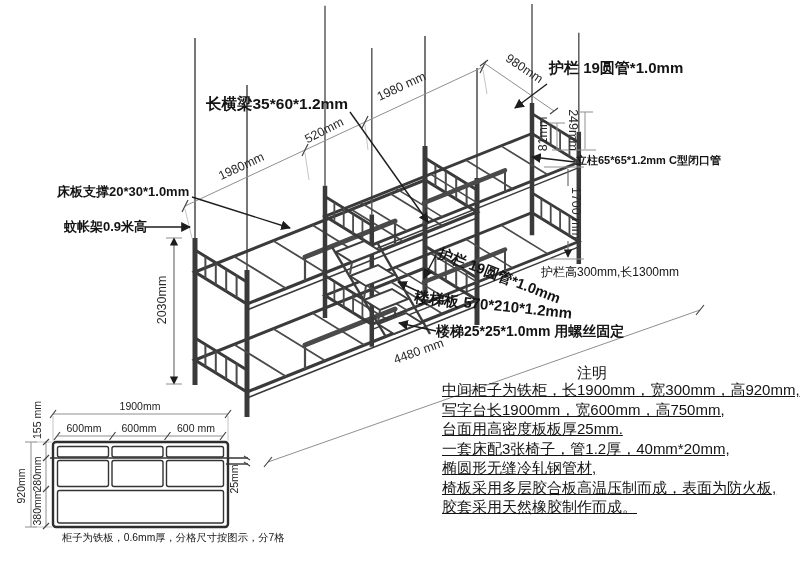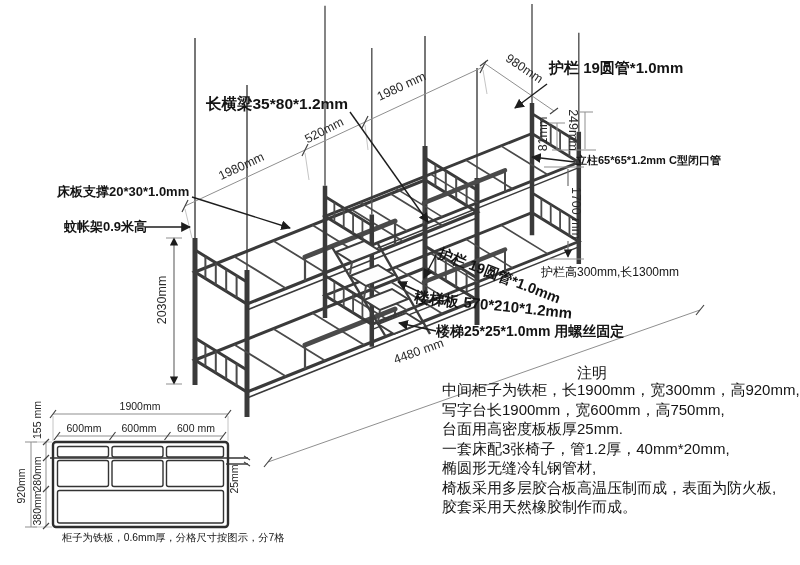--- a/index.html
+++ b/index.html
@@ -4,21 +4,21 @@
 <style>
   html,body{margin:0;padding:0;background:#e8e8e8;}
   #stage{
     position:relative;width:800px;height:565px;background:#ffffff;
     font-family:"Liberation Sans","DejaVu Sans",sans-serif;
     overflow:hidden;
   }
   #drawing{position:absolute;left:0;top:0;}
   .lbl{position:absolute;color:#141414;white-space:nowrap;line-height:1.15;}
   .b{font-weight:bold;}
-  .notes-line{white-space:nowrap;}
+  .notes-line{white-space:nowrap;text-decoration:underline;}
   
   .post{stroke:#3a3a3a;stroke-width:5;fill:none;}
   .pole{stroke:#555;stroke-width:1.6;fill:none;}
   .frame{stroke:#3a3a3a;stroke-width:3.2;fill:none;}
   .edge{stroke:#3a3a3a;stroke-width:1.6;fill:none;}
   .slat{stroke:#4a4a4a;stroke-width:1.8;fill:none;}
   .bar{stroke:#3a3a3a;stroke-width:3;fill:none;}
   .bal{stroke:#4a4a4a;stroke-width:2;fill:none;}
   .rail{stroke:#4a4a4a;stroke-width:5;stroke-linecap:round;fill:none;}
   .railleg{stroke:#4a4a4a;stroke-width:2.2;fill:none;}
@@ -187,21 +187,21 @@
       <text class="dimtxt-sm" text-anchor="middle" x="139" y="432">600mm</text>
       <text class="dimtxt-sm" text-anchor="middle" x="196" y="432">600 mm</text>
       <text class="dimtxt-sm" text-anchor="middle" transform="translate(41,420) rotate(-90)">155 mm</text>
       <text class="dimtxt-sm" text-anchor="middle" transform="translate(25,486) rotate(-90)">920mm</text>
       <text class="dimtxt-sm" text-anchor="middle" transform="translate(41,474) rotate(-90)">280mm</text>
       <text class="dimtxt-sm" text-anchor="middle" transform="translate(41,508) rotate(-90)">380mm</text>
       <text class="dimtxt-sm" text-anchor="middle" transform="translate(238,479) rotate(-90)">25mm</text>
     </g>
   </svg>
 
-  <div class="lbl b" style="left:206px;top:95px;font-size:15.5px">长横梁35*80*1.2mm</div>
+  <div class="lbl b" style="left:206px;top:95px;font-size:15.5px">长横梁35*60*1.2mm</div>
 
   <div class="lbl b" style="left:549px;top:59px;font-size:15px">护栏 19圆管*1.0mm</div>
 
   <div class="lbl b" style="left:576px;top:154px;font-size:11px">立柱65*65*1.2mm C型闭口管</div>
   <div class="lbl" style="left:541px;top:266px;font-size:12px">护栏高300mm,长1300mm</div>
 
   <div class="lbl b" style="left:57px;top:185px;font-size:13px">床板支撑20*30*1.0mm</div>
   <div class="lbl b" style="left:64px;top:220px;font-size:13px">蚊帐架0.9米高</div>
 
   <div class="lbl b" style="left:436px;top:323px;font-size:14px">楼梯25*25*1.0mm 用螺丝固定</div>

